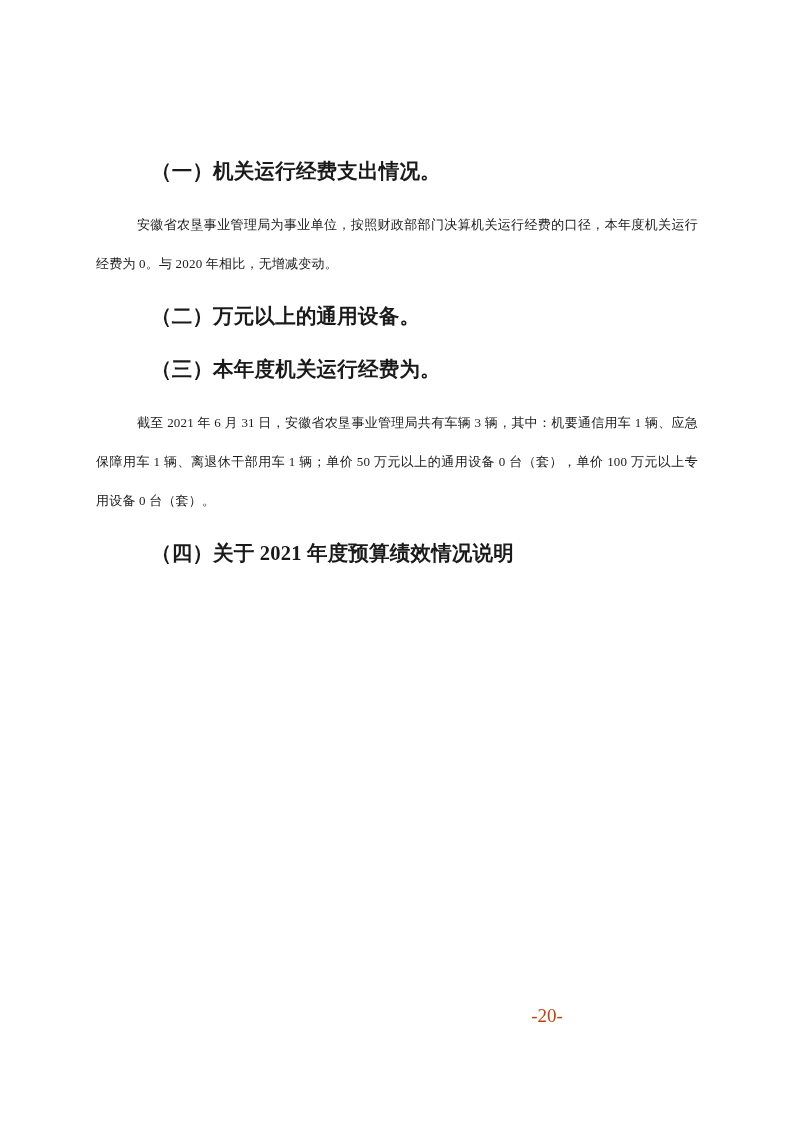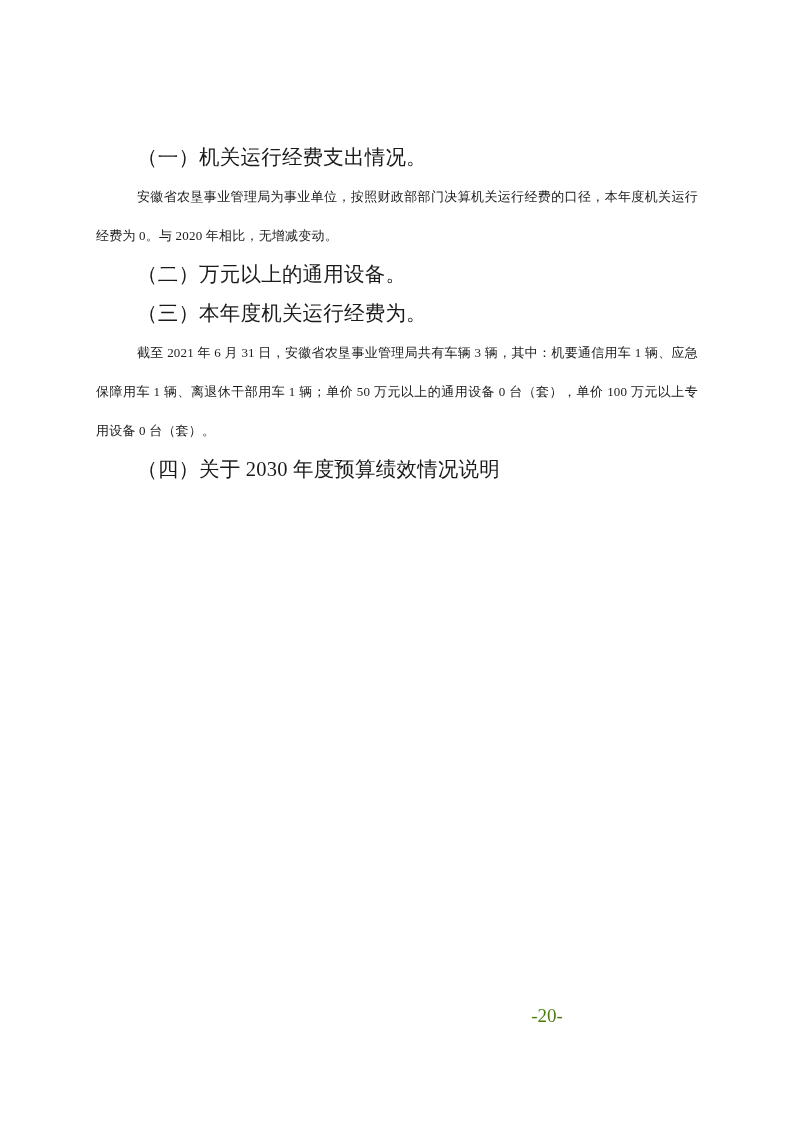--- a/index.html
+++ b/index.html
@@ -29,35 +29,35 @@
     line-height: 39px;
     text-align: justify;
     text-justify: inter-ideograph;
     margin: 0;
     letter-spacing: 0.2px;
   }
   .indent {
     text-indent: 41px;
   }
   .heading {
-    font-weight: normal;
+    font-weight: bold;
     text-indent: 41px;
     font-size: 20.5px;
     line-height: 39px;
-    margin: 0;
+    margin: 14px;
     letter-spacing: 0.2px;
   }
   .page-number {
     position: absolute;
     left: 0;
     right: 0;
     bottom: 96px;
     text-align: center;
     font-size: 19px;
-    color: #4d7c0f;
+    color: #c2410c;
     font-family: "Liberation Serif", "DejaVu Serif", serif;
     padding-right: 0px;
   }
   .page-number span {
     display: inline-block;
     margin-left: 300px;
   }
 </style>
 </head>
 <body>
@@ -66,20 +66,20 @@
   <div class="doc-body">
 
     <p class="heading">（一）机关运行经费支出情况。</p>
     <p class="para indent">安徽省农垦事业管理局为事业单位，按照财政部部门决算机关运行经费的口径，本年度机关运行经费为 0。与 2020 年相比，无增减变动。</p>
 
     <p class="heading">（二）万元以上的通用设备。</p>
 
     <p class="heading">（三）本年度机关运行经费为。</p>
     <p class="para indent">截至 2021 年 6 月 31 日，安徽省农垦事业管理局共有车辆 3 辆，其中：机要通信用车 1 辆、应急保障用车 1 辆、离退休干部用车 1 辆；单价 50 万元以上的通用设备 0 台（套），单价 100 万元以上专用设备 0 台（套）。</p>
 
-    <p class="heading">（四）关于 2030 年度预算绩效情况说明</p>
+    <p class="heading">（四）关于 2021 年度预算绩效情况说明</p>
 
   </div>
 
   <div class="page-number">
     <span>-20-</span>
   </div>
 </div>
 
 </body></html>

